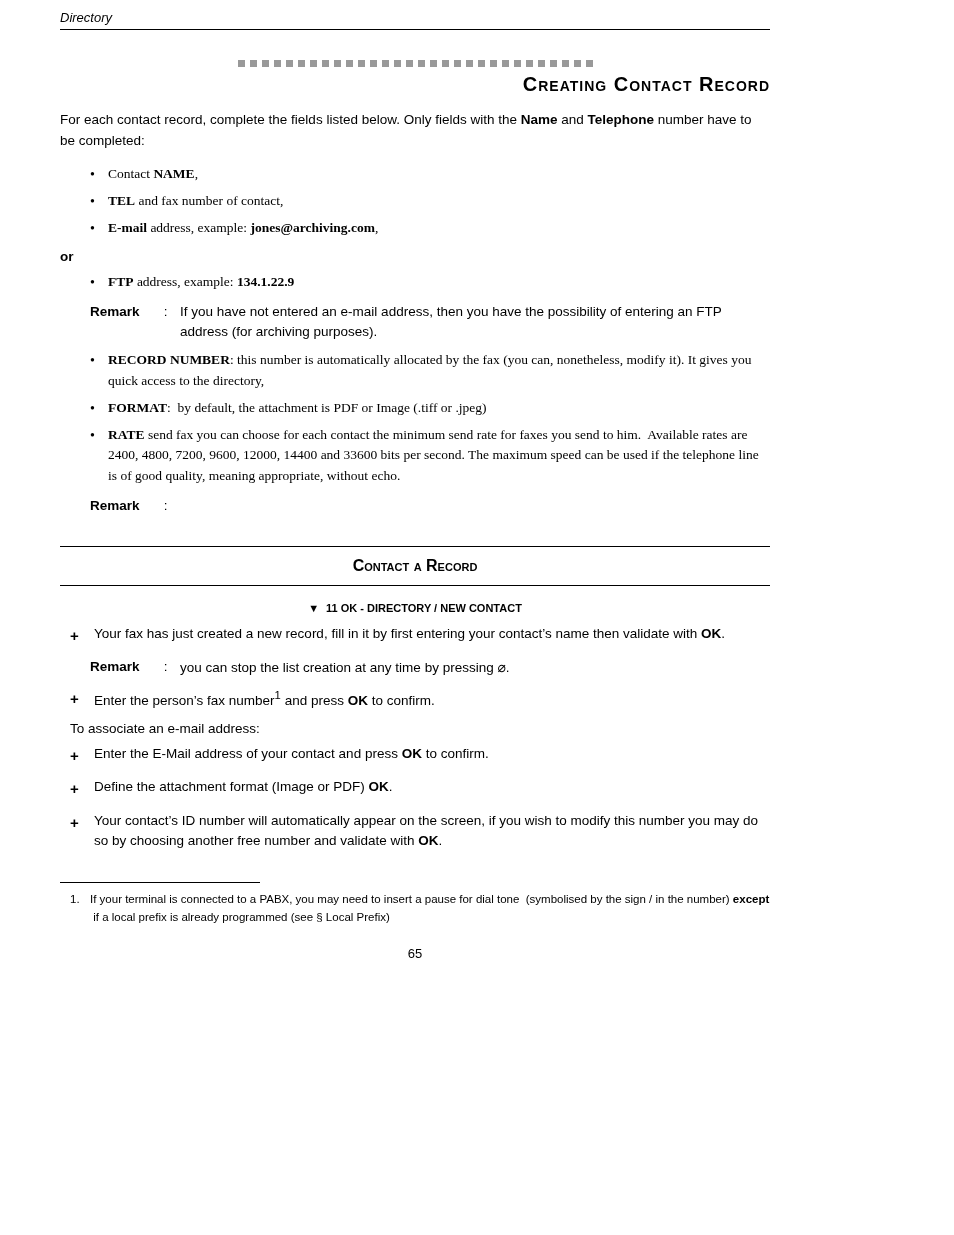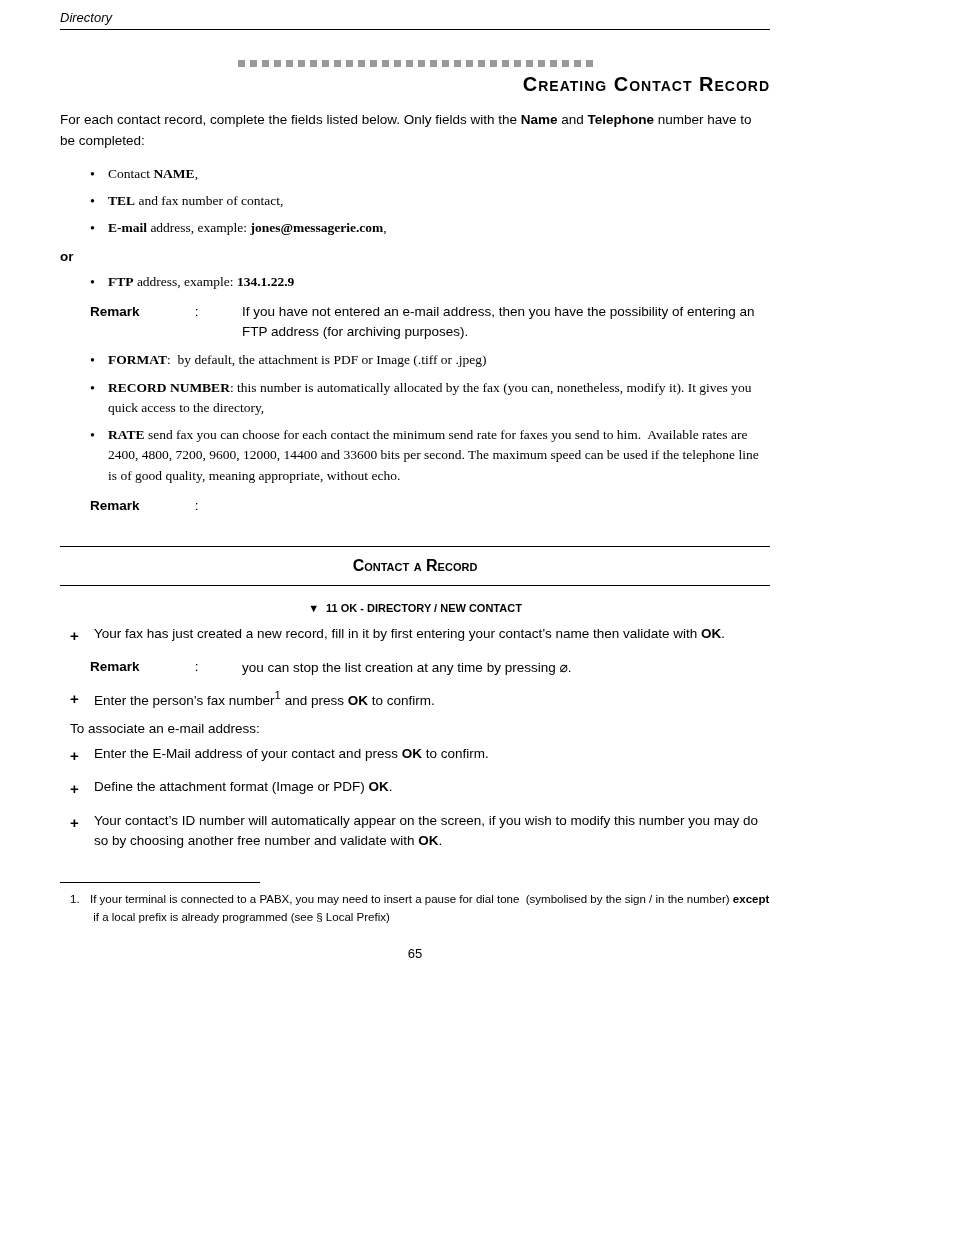--- a/index.html
+++ b/index.html
@@ -66,21 +66,20 @@
       font-weight: normal;
       font-size: 13.5px;
       margin-bottom: 8px;
       margin-left: 0;
     }
     .remark-block {
       display: flex;
       margin: 8px 0 8px 30px;
       font-size: 13.5px;
       line-height: 1.5;
-      gap: 31px;
     }
     .remark-label {
       font-weight: bold;
       min-width: 70px;
       flex-shrink: 0;
     }
     .remark-colon {
       min-width: 20px;
       flex-shrink: 0;
     }
@@ -225,38 +224,38 @@
     </h1>
 
     <p class="intro-text">
       For each contact record, complete the fields listed below. Only fields with the
       <strong>Name</strong> and <strong>Telephone</strong> number have to be completed:
     </p>
 
     <ul class="bullet-list">
       <li>Contact <strong>NAME</strong>,</li>
       <li><strong>TEL</strong> and fax number of contact,</li>
-      <li><strong>E-mail</strong> address, example: <strong>jones@messagerie.com</strong>,</li>
+      <li><strong>E-mail</strong> address, example: <strong>jones@archiving.com</strong>,</li>
     </ul>
 
     <p class="or-label"><strong>or</strong></p>
 
     <ul class="bullet-list">
       <li><strong>FTP</strong> address, example: <strong>134.1.22.9</strong></li>
     </ul>
 
     <div class="remark-block">
       <span class="remark-label">Remark</span>
       <span class="remark-colon">&nbsp;:&nbsp;</span>
       <span class="remark-content">If you have not entered an e-mail address, then you have the possibility of entering an FTP address (for archiving purposes).</span>
     </div>
 
     <ul class="bullet-list">
+      <li><strong>RECORD NUMBER</strong>: this number is automatically allocated by the fax (you can, nonetheless, modify it). It gives you quick access to the directory,</li>
       <li><strong>FORMAT</strong>:&nbsp; by default, the attachment is PDF or Image (.tiff or .jpeg)</li>
-      <li><strong>RECORD NUMBER</strong>: this number is automatically allocated by the fax (you can, nonetheless, modify it). It gives you quick access to the directory,</li>
       <li><strong>RATE</strong> send fax you can choose for each contact the minimum send rate for faxes you send to him.&nbsp; Available rates are 2400, 4800, 7200, 9600, 12000, 14400 and 33600 bits per second. The maximum speed can be used if the telephone line is of good quality, meaning appropriate, without echo.</li>
     </ul>
 
     <div class="remark-block">
       <span class="remark-label">Remark</span>
       <span class="remark-colon">&nbsp;:&nbsp;</span>
     </div>
   </div>
 
   <div style="margin-top:30px;">

